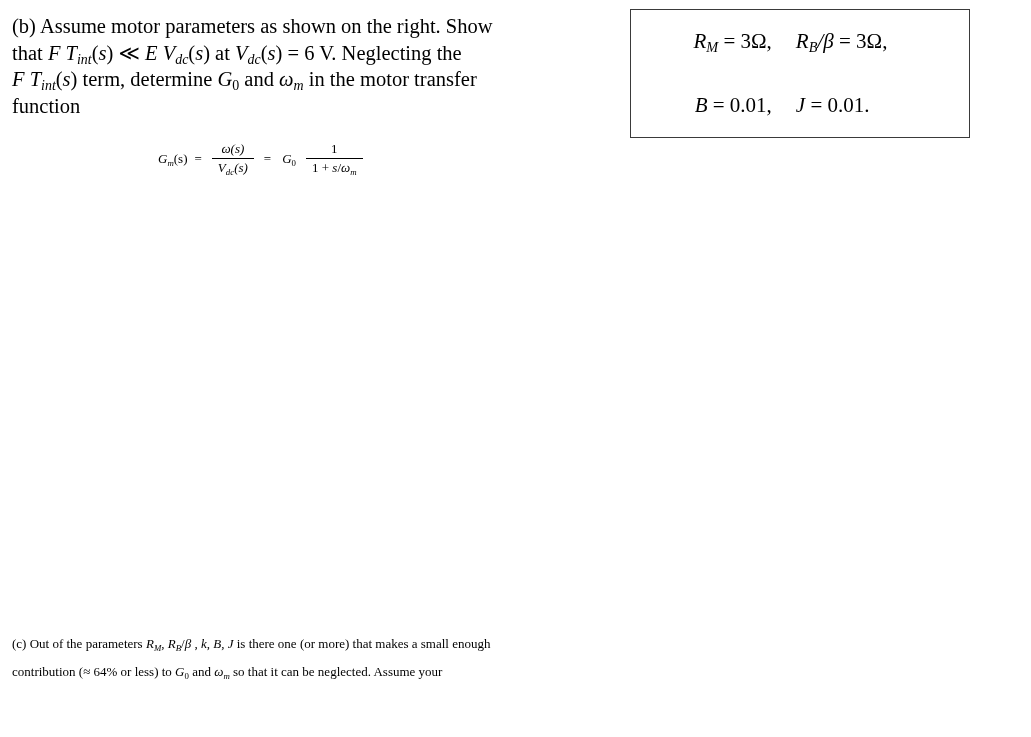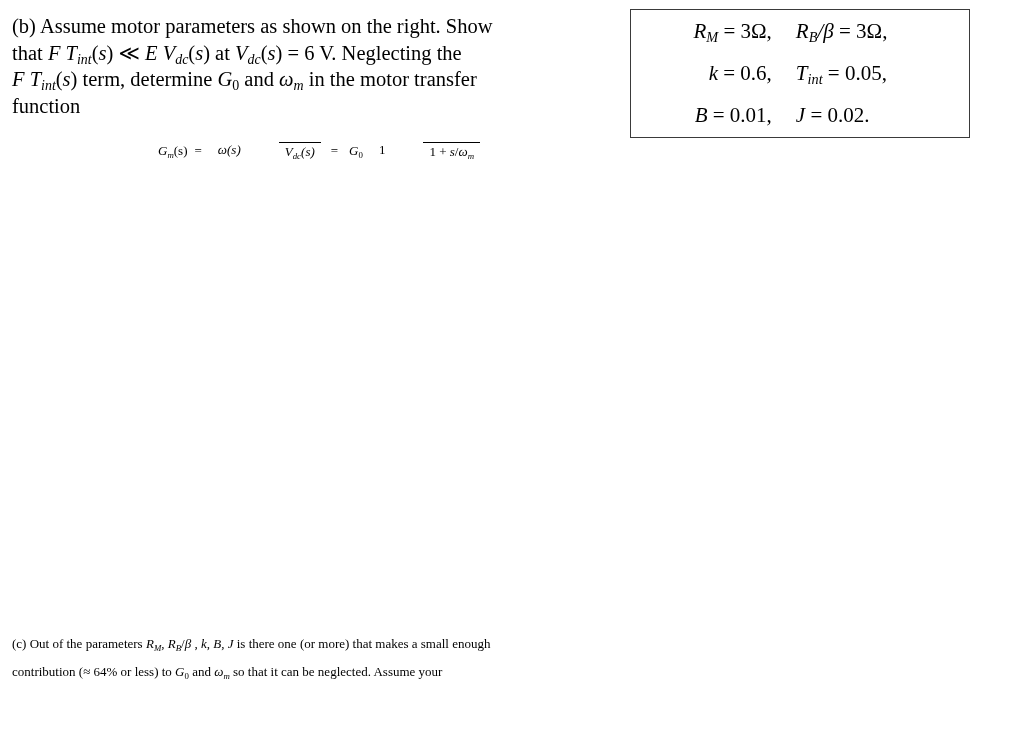--- a/index.html
+++ b/index.html
@@ -68,25 +68,24 @@
     display: flex;
     align-items: center;
     white-space: nowrap;
   }
   .eq-op {
     margin: 0 7px;
     font-style: normal;
   }
   .frac {
     display: inline-flex;
-    flex-direction: row;
+    flex-direction: column;
     align-items: center;
     vertical-align: middle;
     margin: 0 3px;
-    gap: 32px;
   }
   .frac .num {
     padding: 0 6px 1px 6px;
     line-height: 1.12;
   }
   .frac .den {
     padding: 2px 6px 0 6px;
     line-height: 1.12;
     border-top: 1.4px solid #000;
   }
@@ -162,26 +161,22 @@
   </div>
 
   <div id="param-box" style="border-color: rgb(58, 58, 58);">
     <table id="param-table">
       <tbody>
         <tr>
           <td class="col-l"><span class="mathit">R</span><sub class="sb">M</sub><span class="mathup"> = </span><span class="mathup">3Ω,</span></td>
           <td class="col-r"><span class="mathit">R</span><sub class="sb">B</sub><span class="mathit">/β</span><span class="mathup"> = </span><span class="mathup">3Ω,</span></td>
         </tr>
         <tr>
-          <td class="col-l"><span class="mathit">k</span><span class="mathup"> = </span><span class="mathup">0.6,</span></td>
-          <td class="col-r"><span class="mathit">T</span><sub class="sb">int</sub><span class="mathup"> = </span><span class="mathup">0.05,</span></td>
-        </tr>
-        <tr>
           <td class="col-l"><span class="mathit">B</span><span class="mathup"> = </span><span class="mathup">0.01,</span></td>
-          <td class="col-r"><span class="mathit">J</span><span class="mathup"> = </span><span class="mathup">0.02.</span></td>
+          <td class="col-r"><span class="mathit">J</span><span class="mathup"> = </span><span class="mathup">0.01.</span></td>
         </tr>
       </tbody>
     </table>
   </div>
 
   <div id="part-c-block">
     <div class="line"><span class="mathup">(c) Out of the parameters </span><span class="mathit">R</span><sub class="sb">M</sub><span class="mathup">, </span><span class="mathit">R</span><sub class="sb">B</sub><span class="mathup">/</span><span class="mathit">β</span><span class="mathup"> , </span><span class="mathit">k</span><span class="mathup">, </span><span class="mathit">B</span><span class="mathup">, </span><span class="mathit">J</span><span class="mathup"> is there one (or more) that makes a small enough</span></div>
     <div class="line"><span class="mathup">contribution (≈ 64% or less) to </span><span class="mathit">G</span><sub class="sbn">0</sub><span class="mathup"> and </span><span class="mathit">ω</span><sub class="sb">m</sub><span class="mathup"> so that it can be neglected. Assume your</span></div>
   </div>
 

